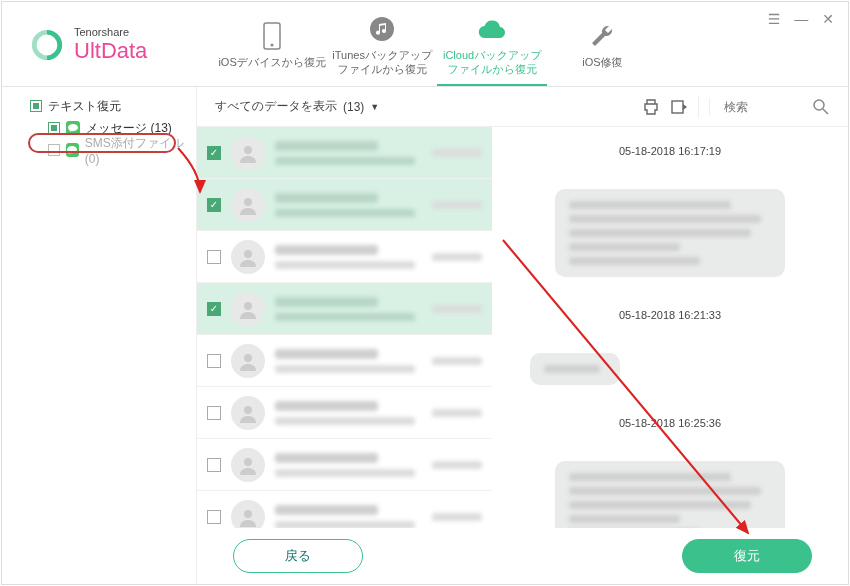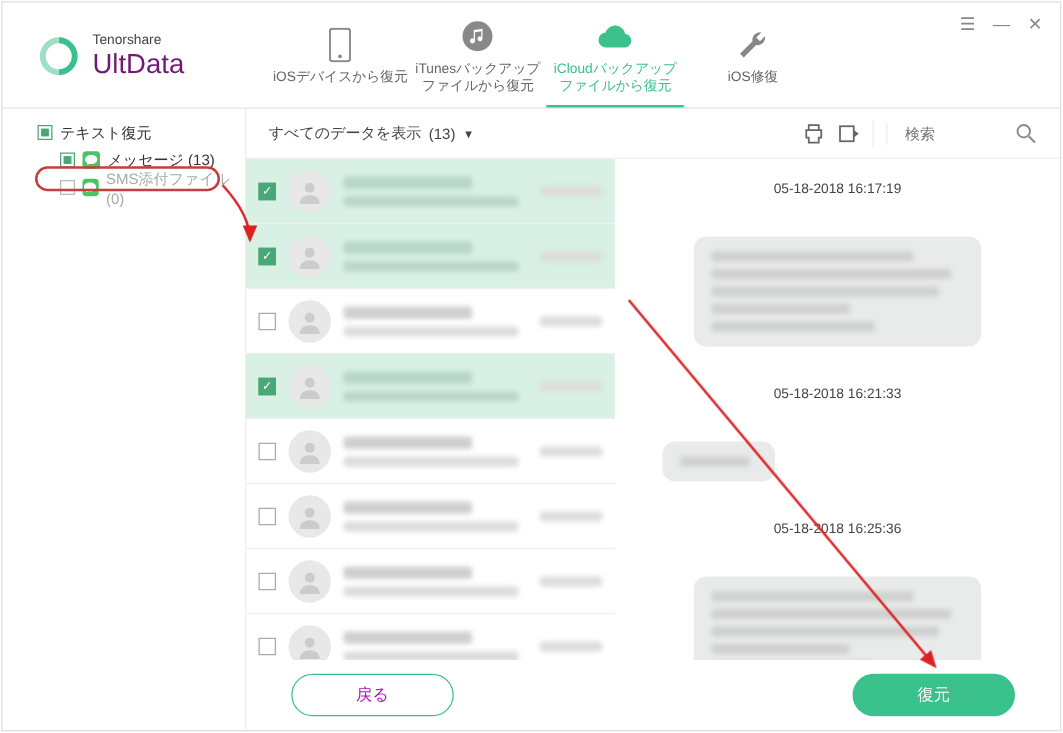--- a/index.html
+++ b/index.html
@@ -3,21 +3,21 @@
 <meta charset="utf-8">
 <style>
 * { margin: 0; padding: 0; box-sizing: border-box; font-family: -apple-system, "Segoe UI", Arial, sans-serif; }
 body { background: #fff; width: 850px; height: 586px; overflow: hidden; position: relative; }
 .window { width: 848px; height: 584px; margin: 1px; border: 1px solid #ddd; display: flex; flex-direction: column; }
 
 .titlebar { height: 85px; display: flex; align-items: flex-start; padding: 8px 12px 0 28px; position: relative; border-bottom: 1px solid #e5e5e5; }
 .brand { display: flex; align-items: center; margin-top: 16px; }
 .brand-logo { width: 34px; height: 34px; margin-right: 10px; }
 .brand-text .small { font-size: 11px; color: #444; }
-.brand-text .big { font-size: 22px; font-weight: 300; color: #701a75; }
+.brand-text .big { font-size: 22px; font-weight: 300; color: #ec4899; }
 .window-controls { position: absolute; top: 10px; right: 14px; display: flex; gap: 14px; color: #888; font-size: 14px; }
 .window-controls span { cursor: pointer; line-height: 1; }
 
 .tabs { display: flex; margin-left: 70px; height: 100%; align-items: stretch; }
 .tab { display: flex; flex-direction: column; align-items: center; justify-content: center; width: 110px; font-size: 11px; color: #666; padding-bottom: 4px; border-bottom: 2px solid transparent; cursor: pointer; }
 .tab.active { color: #3bc18b; border-bottom-color: #3bc18b; }
 .tab .icon { width: 30px; height: 30px; display: flex; align-items: center; justify-content: center; margin-bottom: 4px; }
 .tab .label { text-align: center; line-height: 1.3; }
 
 .body { flex: 1; display: flex; min-height: 0; }
@@ -53,21 +53,21 @@
 .row-date { width: 50px; height: 8px; background:#dcdcdc; border-radius:3px; filter: blur(2px); }
 
 .preview { flex: 1; padding: 18px 18px 6px 18px; overflow-y: auto; display:flex; flex-direction:column; gap: 32px; align-items:center; }
 .timestamp { font-size: 11px; color: #444; }
 .bubble { background:#e9eaea; border-radius: 10px; padding: 12px 14px; width: 230px; }
 .bubble .bl { height: 8px; background:#cfcfcf; border-radius:3px; margin-bottom:6px; filter: blur(2px); }
 .bubble.small { width: 90px; align-self: flex-start; margin-left: 20px; }
 
 .footer { height: 56px; display:flex; align-items:center; justify-content:space-between; padding: 0 36px; }
 .btn { height: 34px; width: 130px; border-radius: 17px; display:flex; align-items:center; justify-content:center; font-size: 13px; cursor:pointer; }
-.btn-outline { border: 1.5px solid #3bc18b; color:#a21caf; background:#fff; }
+.btn-outline { border: 1.5px solid #3bc18b; color:#0f766e; background:#fff; }
 .btn-solid { background:#3bc18b; color:#fff; }
 
 .arrow { position:absolute; pointer-events:none; }
 svg { display:block; }
 </style>
 </head>
 <body>
 
 <div class="window">
   <div class="titlebar">

